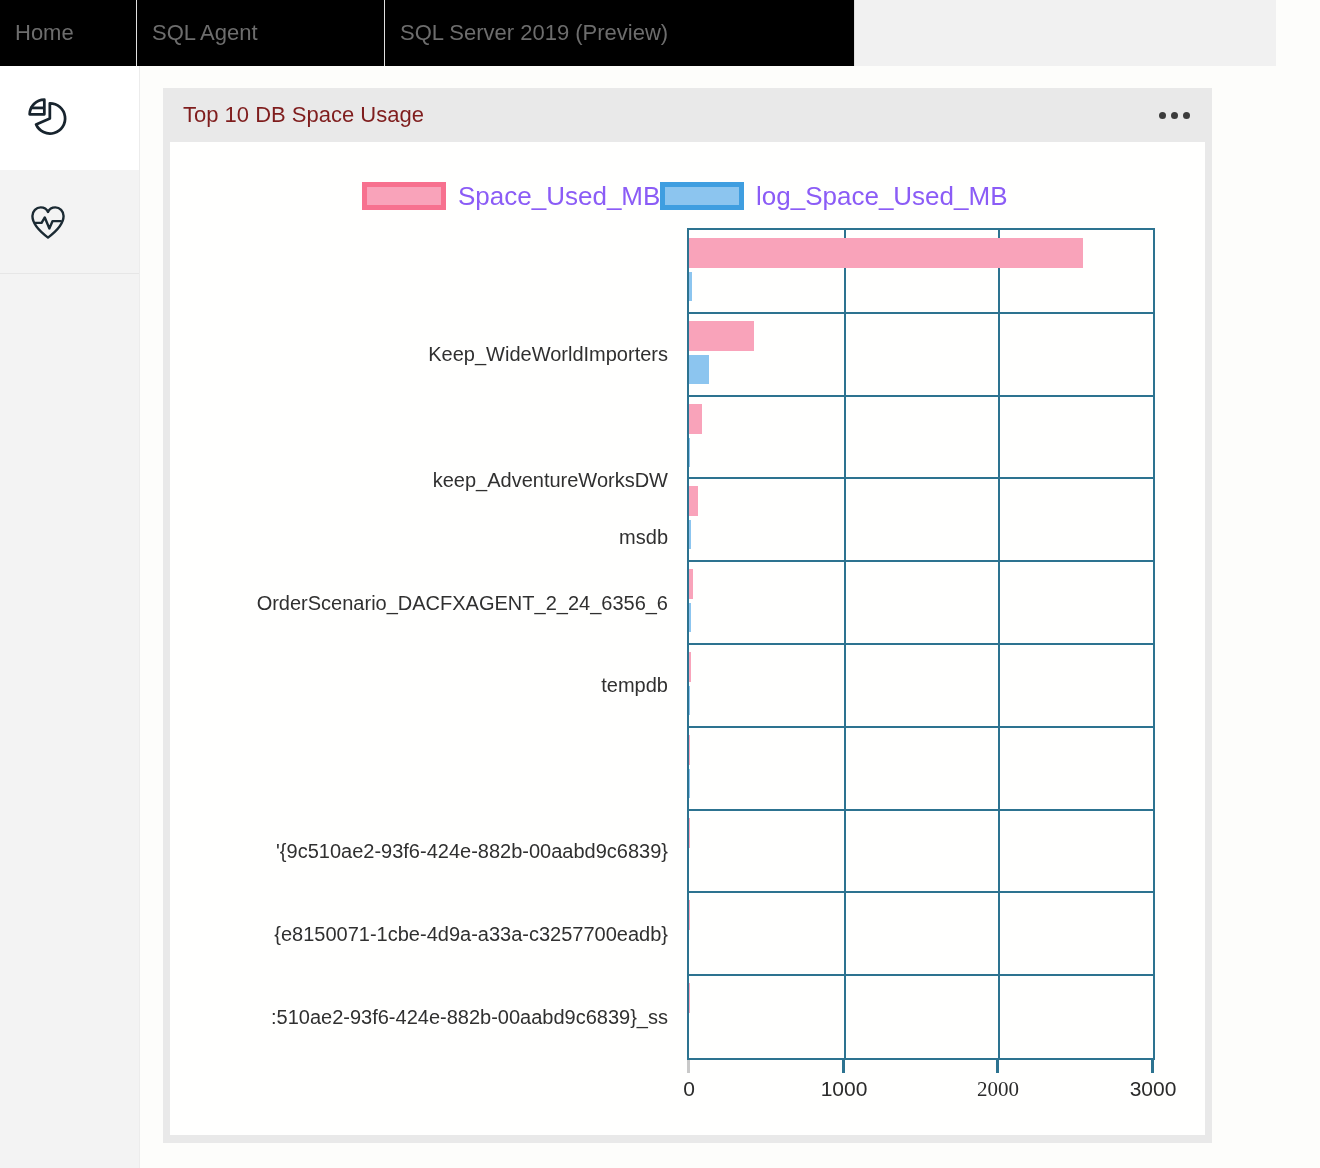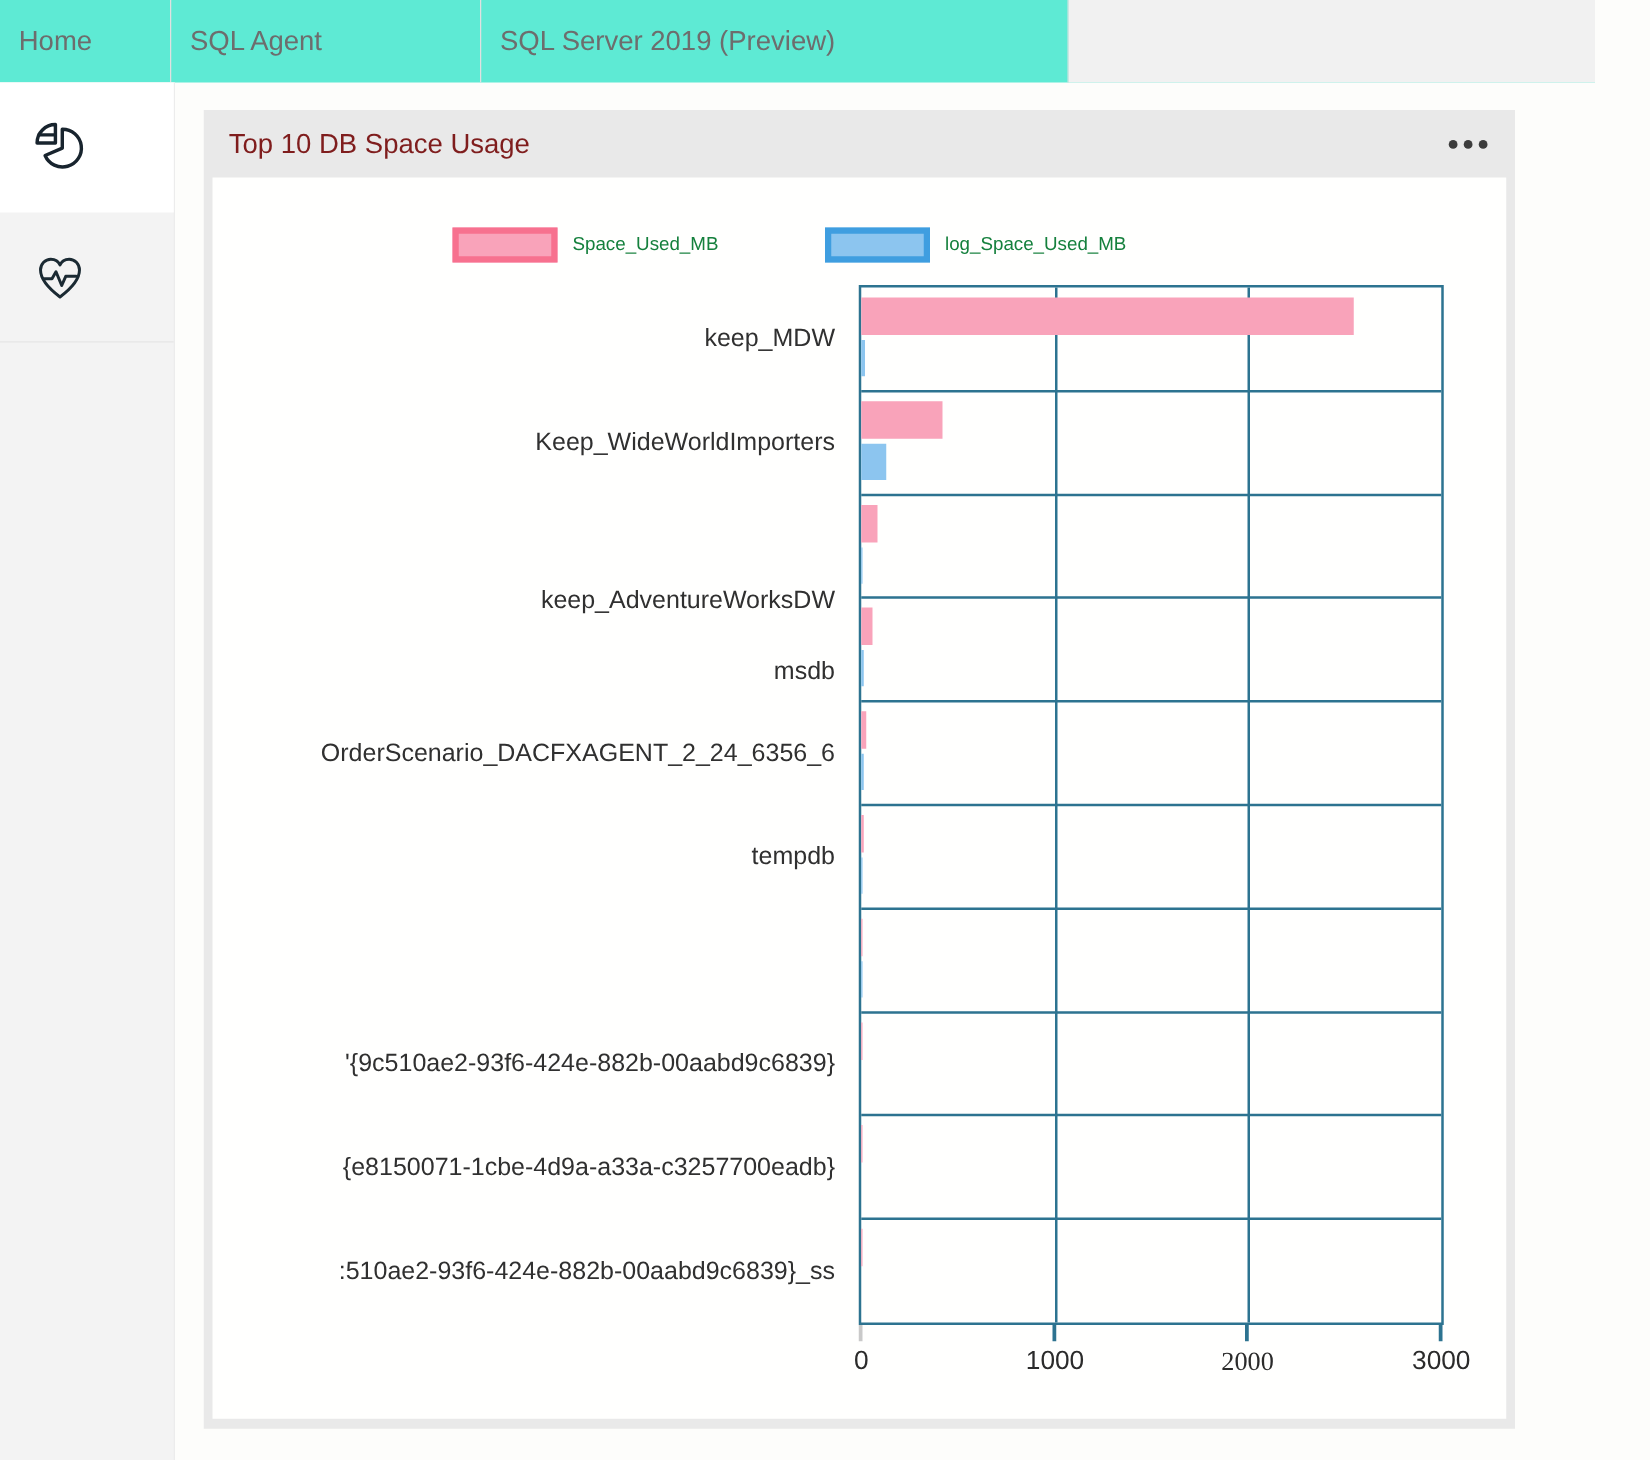--- a/index.html
+++ b/index.html
@@ -5,21 +5,21 @@
   html,body{margin:0;padding:0;}
   body{
     width:1320px;height:1168px;
     font-family:"Liberation Sans", sans-serif;
     background:#fdfdfb;
     -webkit-font-smoothing:antialiased;
   }
   .page{position:relative;width:1320px;height:1168px;overflow:hidden;background:#fdfdfb;}
 
   
-  .tab-bar{position:absolute;left:0;top:0;width:1276px;height:66px;display:flex;background:#5eead4;justify-content:center;}
+  .tab-bar{position:absolute;left:0;top:0;width:1276px;height:66px;display:flex;background:#000000;justify-content:center;}
   .tab{box-sizing:border-box;height:66px;display:flex;align-items:center;
        padding-left:15px;font-size:22px;color:#6d6d6d;border-right:1px solid #e0e0e0;cursor:pointer;white-space:nowrap;}
   .tab.w1{width:137px;}
   .tab.w2{width:248px;}
   .tab.w3{width:305px;background:#ffffff;color:#3d3d3d;font-weight:600;border-right:none;}
   .tab.w4{width:470px;}
   .tab-filler{flex:1;background:#f1f1f1;}
   .tab-icons{display:flex;align-items:center;gap:9px;margin-left:13px;}
   .tab-icons svg{width:26px;height:26px;display:block;cursor:pointer;}
 
@@ -33,21 +33,21 @@
   
   .panel{position:absolute;left:163px;top:88px;width:1049px;height:1055px;background:#e9e9e9;}
   .panel-header{height:54px;display:flex;align-items:center;justify-content:space-between;padding:0 20px;}
   .panel-title{font-size:22px;color:#7f1d1d;}
   .ellipsis-btn{display:flex;gap:5px;align-items:center;cursor:pointer;padding:6px 2px;}
   .ellipsis-btn i{width:7px;height:7px;border-radius:50%;background:#3c3c3c;display:block;}
   .panel-body{position:absolute;left:7px;top:54px;width:1035px;height:993px;background:#fffffe;}
 
   
   .legend-swatch{position:absolute;width:84px;height:28px;box-sizing:border-box;border:5px solid;cursor:pointer;}
-  .legend-label{position:absolute;height:28px;line-height:28px;font-size:15px;color:#15803d;white-space:nowrap;text-align:right;}
+  .legend-label{position:absolute;height:28px;line-height:28px;font-size:26px;color:#8b5cf6;white-space:nowrap;text-align:right;}
 
   #plot{position:absolute;left:517px;top:86px;width:468px;height:832px;box-sizing:border-box;border:2px solid #2d7390;}
   .vline{position:absolute;top:0;width:2px;height:100%;background:#2d7390;}
   .hline{position:absolute;left:0;width:100%;height:2px;background:#2d7390;}
   .bar{position:absolute;left:0;}
 
   #cats{position:absolute;left:17px;top:86px;width:481px;height:832px;}
   .cat-label{position:absolute;right:0;width:100%;height:28px;line-height:28px;
              text-align:right;font-size:20px;color:#303030;white-space:nowrap;}
 
@@ -132,21 +132,20 @@
           <div class="bar" style="top: 422px; height: 30px; width: 2px; background: rgb(249, 163, 186);"></div>
           <div class="bar" style="top: 456px; height: 29px; width: 1px; background: rgb(140, 197, 239);"></div>
           <div class="bar" style="top: 505px; height: 30px; width: 1px; background: rgb(249, 163, 186);"></div>
           <div class="bar" style="top: 539px; height: 29px; width: 1px; background: rgb(140, 197, 239);"></div>
           <div class="bar" style="top: 588px; height: 30px; width: 1px; background: rgb(249, 163, 186);"></div>
           <div class="bar" style="top: 670px; height: 30px; width: 1px; background: rgb(249, 163, 186);"></div>
           <div class="bar" style="top: 753px; height: 30px; width: 1px; background: rgb(249, 163, 186);"></div>
         </div>
 
       <div id="cats">
-          <div class="cat-label" style="top: 29px;">keep_MDW</div>
           <div class="cat-label" style="top: 112px;">Keep_WideWorldImporters</div>
           <div class="cat-label" style="top: 210px; margin-top: 28px;">keep_AdventureWorksDW</div>
           <div class="cat-label" style="top: 278px; margin-top: 17px;">msdb</div>
           <div class="cat-label" style="top: 361px;">OrderScenario_DACFXAGENT_2_24_6356_6</div>
           <div class="cat-label" style="top: 443px;">tempdb</div>
           <div class="cat-label" style="top: 609px;">'{9c510ae2-93f6-424e-882b-00aabd9c6839}</div>
           <div class="cat-label" style="top: 692px;">{e8150071-1cbe-4d9a-a33a-c3257700eadb}</div>
           <div class="cat-label" style="top: 775px;">:510ae2-93f6-424e-882b-00aabd9c6839}_ss</div>
         </div>
 

